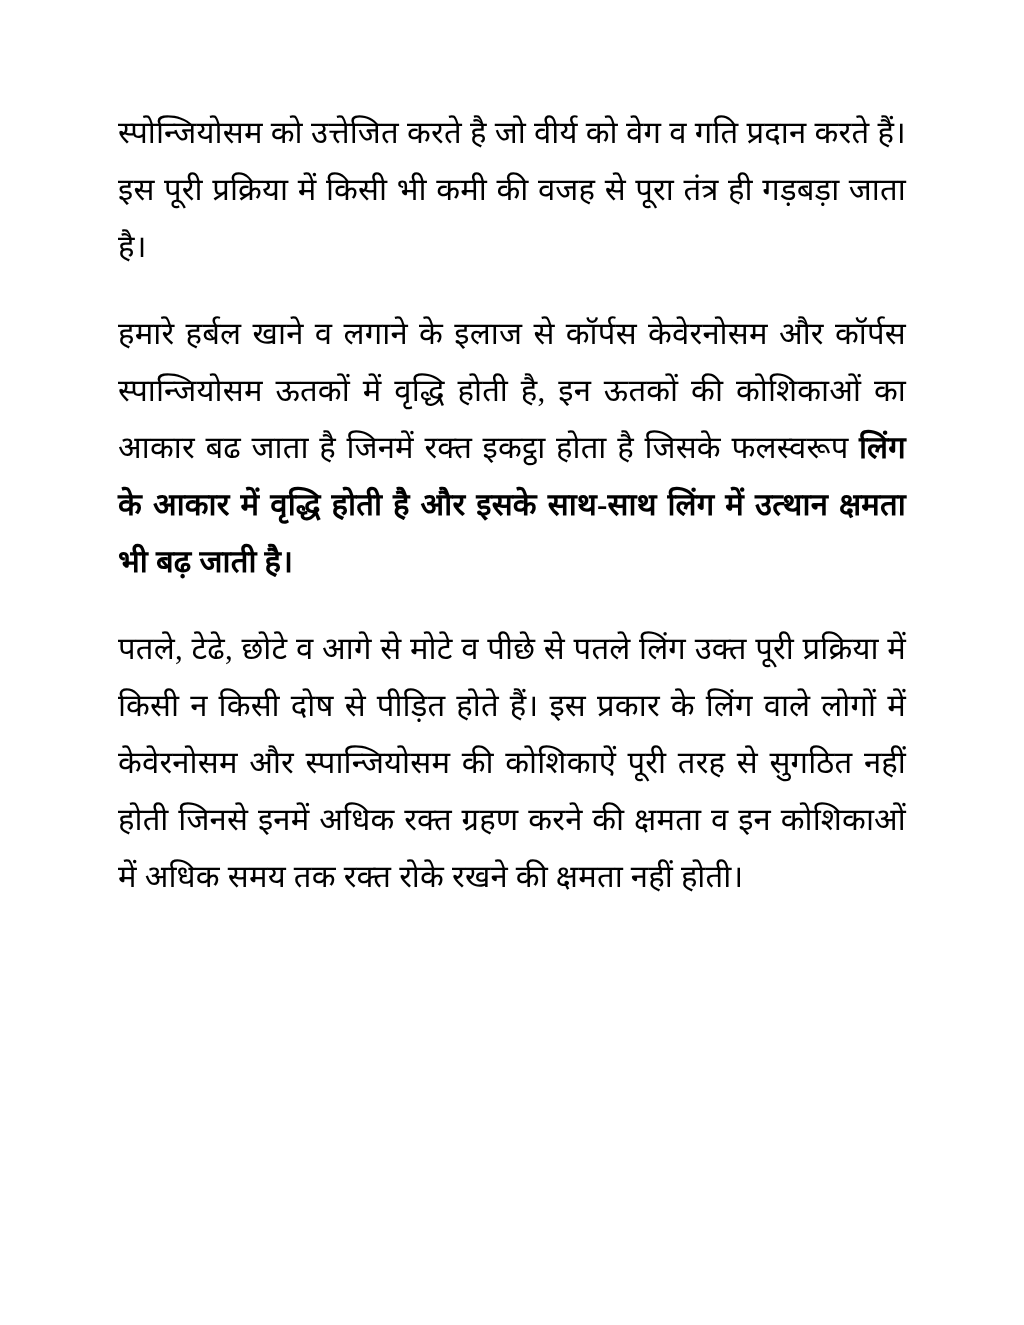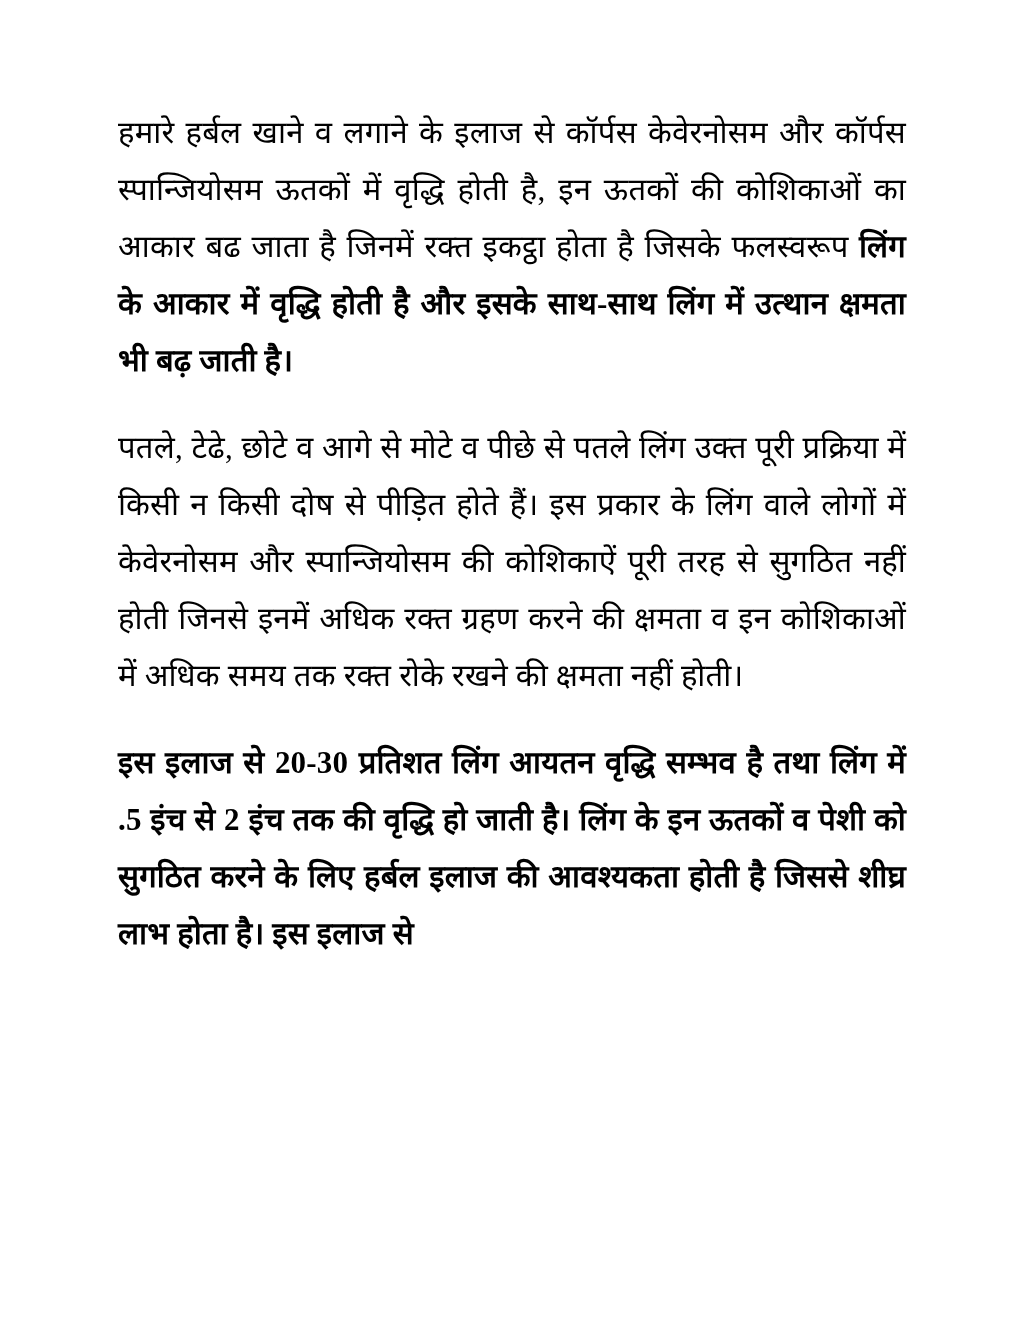--- a/index.html
+++ b/index.html
@@ -37,26 +37,26 @@
   }
   .para.para-bold {
     font-weight: bold;
   }
 </style>
 </head>
 <body>
 
 <div class="page">
 
+  <p class="para">
+    <span class="run-regular">स्पोन्जियोसम को उत्तेजित करते है जो वीर्य को वेग व गति प्रदान करते हैं। इस पूरी प्रक्रिया में किसी भी कमी की वजह से पूरा तंत्र ही गड़बड़ा जाता है।</span>
+  </p>
 
   <p class="para">
     <span class="run-regular">हमारे हर्बल खाने व लगाने के इलाज से कॉर्पस केवेरनोसम और कॉर्पस स्पान्जियोसम ऊतकों में वृद्धि होती है, इन ऊतकों की कोशिकाओं का आकार बढ जाता है जिनमें रक्त इकट्ठा होता है जिसके फलस्वरूप </span><span class="run-bold">लिंग के आकार में वृद्धि होती है और इसके साथ-साथ लिंग में उत्थान क्षमता भी बढ़ जाती है।</span>
   </p>
 
   <p class="para">
     <span class="run-regular">पतले, टेढे, छोटे व आगे से मोटे व पीछे से पतले लिंग उक्त पूरी प्रक्रिया में किसी न किसी दोष से पीड़ित होते हैं। इस प्रकार के लिंग वाले लोगों में केवेरनोसम और स्पान्जियोसम की कोशिकाऐं पूरी तरह से सुगठित नहीं होती जिनसे इनमें अधिक रक्त ग्रहण करने की क्षमता व इन कोशिकाओं में अधिक समय तक रक्त रोके रखने की क्षमता नहीं होती।</span>
   </p>
 
-  <p class="para para-bold">
-    <span class="run-bold">इस इलाज से 20-30 प्रतिशत लिंग आयतन वृद्धि सम्भव है तथा लिंग में .5 इंच से 2 इंच तक की वृद्धि हो जाती है। लिंग के इन ऊतकों व पेशी को सुगठित करने के लिए हर्बल इलाज की आवश्यकता होती है जिससे शीघ्र लाभ होता है। इस इलाज से</span>
-  </p>
 
 </div>
 
 </body></html>

